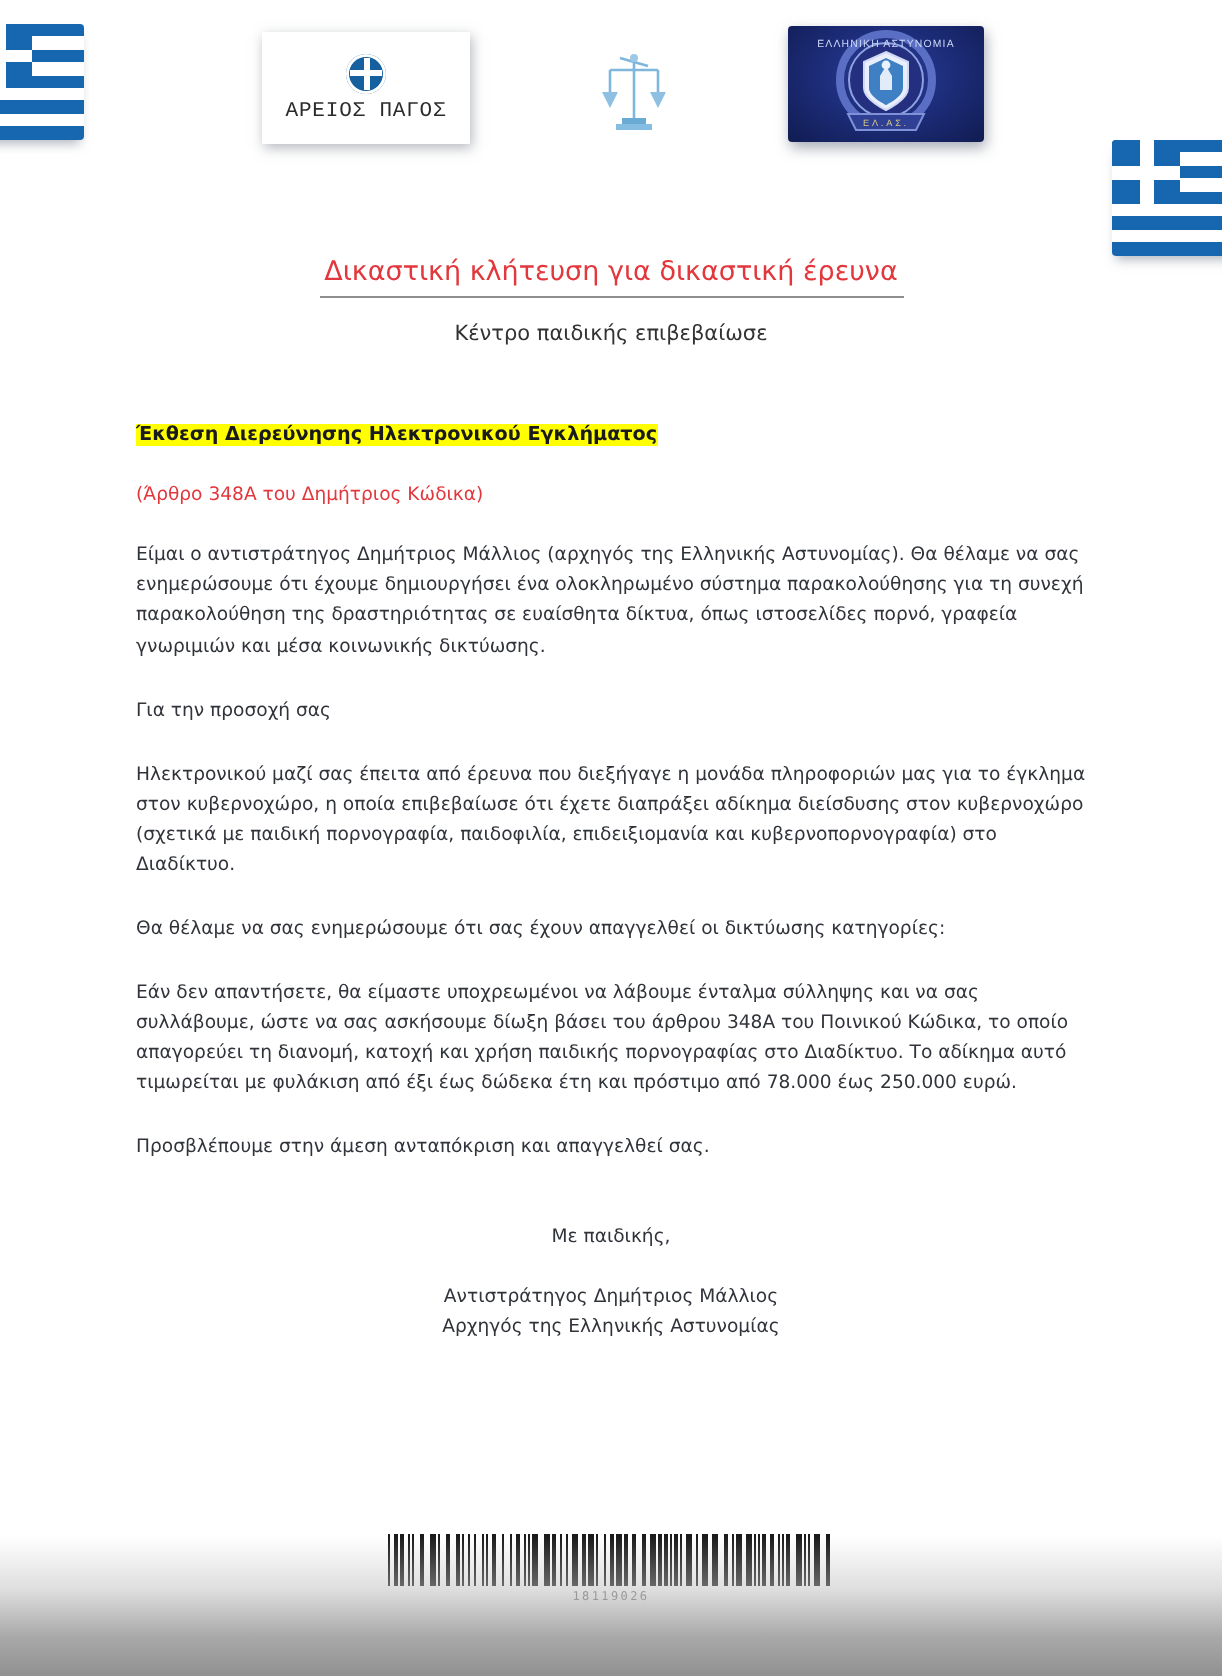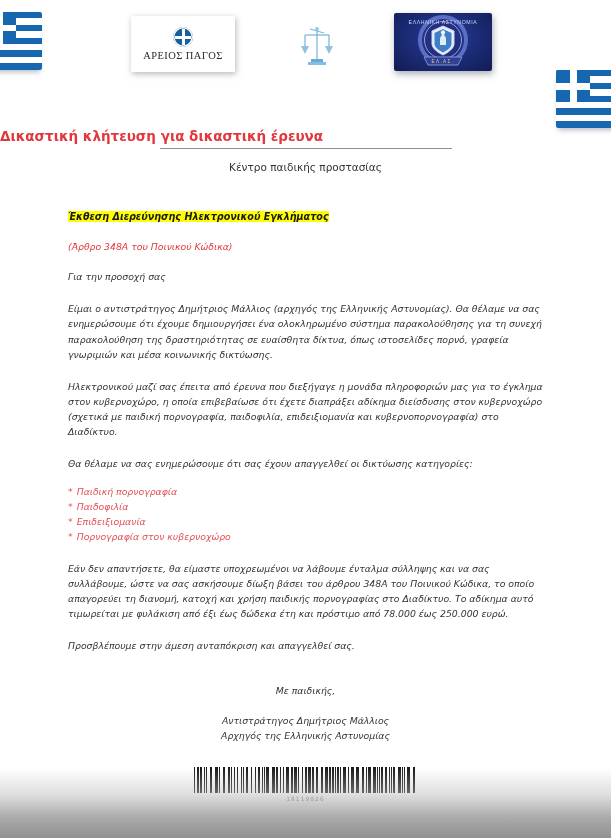--- a/index.html
+++ b/index.html
@@ -94,21 +94,21 @@
     content: "";
     position: absolute;
     background: #ffffff;
   }
   .ap-emblem::before { left: 8.5px; top: 2px; width: 3px; height: 16px; }
   .ap-emblem::after  { left: 2px; top: 8.5px; width: 16px; height: 3px; }
   .ap-label {
     font-size: 10.5px;
     letter-spacing: .4px;
     color: #2b2b2b;
-    font-family: Liberation Serif, serif;
+    font-family: Liberation Mono, monospace;
   }
 
   
   .scales {
     left: 300px; top: 24px;
     width: 34px; height: 46px;
   }
 
   
   .police-badge {
@@ -120,43 +120,43 @@
     overflow: hidden;
   }
 
   
   .doc-body {
     position: absolute;
     left: 0; top: 96px;
     width: 611px;
   }
   .title {
+    text-align: center;
     color: #e2373c;
     font-size: 13.5px;
-    font-weight: bold;
+    font-weight: normal;
     margin: 32px 0 0 0;
     font-family: "DejaVu Sans", sans-serif;
   }
   .title-rule {
     width: 292px;
     height: 1px;
     background: #8e8e8e;
     margin: 4px auto 0 auto;
   }
   .subtitle {
     text-align: center;
     color: #333333;
     font-size: 10.5px;
     margin-top: 12px;
   }
 
   .content {
     margin: 0;
     padding: 0 68px 0 68px;
-    font-style: italic;
   }
   .hl {
     display: inline;
     background: #ffff00;
     color: #1a1a1a;
     font-size: 9.6px;
     font-weight: bold;
     line-height: 1.5;
   }
   .hl-wrap { margin-top: 32px; }
@@ -291,42 +291,36 @@
       <div class="canton" style="width:34px;height:32px;"></div>
       <div class="cross-v" style="left:14px;top:0;width:6.5px;height:32px;"></div>
       <div class="cross-h" style="left:0;top:13px;width:34px;height:6.5px;"></div>
     </div>
   </div>
 
   <div class="doc-body">
 
     <div class="title">Δικαστική κλήτευση για δικαστική έρευνα</div>
     <div class="title-rule"></div>
-    <div class="subtitle">Κέντρο παιδικής προστασίας</div>
+    <div class="subtitle">Κέντρο παιδικής επιβεβαίωσε</div>
 
     <div class="content">
 
       <div class="hl-wrap">
         <span class="hl">Έκθεση Διερεύνησης Ηλεκτρονικού Εγκλήματος</span>
       </div>
 
-      <div class="article-ref">(Άρθρο 348Α του Ποινικού Κώδικα)</div>
+      <div class="article-ref">(Άρθρο 348Α του Δημήτριος Κώδικα)</div>
+
+      <div class="para">Είμαι ο αντιστράτηγος Δημήτριος Μάλλιος (αρχηγός της Ελληνικής Αστυνομίας). Θα θέλαμε να σας ενημερώσουμε ότι έχουμε δημιουργήσει ένα ολοκληρωμένο σύστημα παρακολούθησης για τη συνεχή παρακολούθηση της δραστηριότητας σε ευαίσθητα δίκτυα, όπως ιστοσελίδες πορνό, γραφεία γνωριμιών και μέσα κοινωνικής δικτύωσης.</div>
 
       <div class="para">Για την προσοχή σας</div>
-
-      <div class="para">Είμαι ο αντιστράτηγος Δημήτριος Μάλλιος (αρχηγός της Ελληνικής Αστυνομίας). Θα θέλαμε να σας ενημερώσουμε ότι έχουμε δημιουργήσει ένα ολοκληρωμένο σύστημα παρακολούθησης για τη συνεχή παρακολούθηση της δραστηριότητας σε ευαίσθητα δίκτυα, όπως ιστοσελίδες πορνό, γραφεία γνωριμιών και μέσα κοινωνικής δικτύωσης.</div>
       <div class="para">Ηλεκτρονικού μαζί σας έπειτα από έρευνα που διεξήγαγε η μονάδα πληροφοριών μας για το έγκλημα στον κυβερνοχώρο, η οποία επιβεβαίωσε ότι έχετε διαπράξει αδίκημα διείσδυσης στον κυβερνοχώρο (σχετικά με παιδική πορνογραφία, παιδοφιλία, επιδειξιομανία και κυβερνοπορνογραφία) στο Διαδίκτυο.</div>
       <div class="para">Θα θέλαμε να σας ενημερώσουμε ότι σας έχουν απαγγελθεί οι δικτύωσης κατηγορίες:</div>
 
-      <ul class="charges">
-        <li><span class="ast">*</span><span>Παιδική πορνογραφία</span></li>
-        <li><span class="ast">*</span><span>Παιδοφιλία</span></li>
-        <li><span class="ast">*</span><span>Επιδειξιομανία</span></li>
-        <li><span class="ast">*</span><span>Πορνογραφία στον κυβερνοχώρο</span></li>
-      </ul>
 
       <div class="para">Εάν δεν απαντήσετε, θα είμαστε υποχρεωμένοι να λάβουμε ένταλμα σύλληψης και να σας συλλάβουμε, ώστε να σας ασκήσουμε δίωξη βάσει του άρθρου 348Α του Ποινικού Κώδικα, το οποίο απαγορεύει τη διανομή, κατοχή και χρήση παιδικής πορνογραφίας στο Διαδίκτυο. Το αδίκημα αυτό τιμωρείται με φυλάκιση από έξι έως δώδεκα έτη και πρόστιμο από 78.000 έως 250.000 ευρώ.</div>
       <div class="para">Προσβλέπουμε στην άμεση ανταπόκριση και απαγγελθεί σας.</div>
 
       <div class="sign-block">
         <div>Με παιδικής,</div>
         <div class="sign-name">Αντιστράτηγος Δημήτριος Μάλλιος</div>
         <div>Αρχηγός της Ελληνικής Αστυνομίας</div>
       </div>
 

